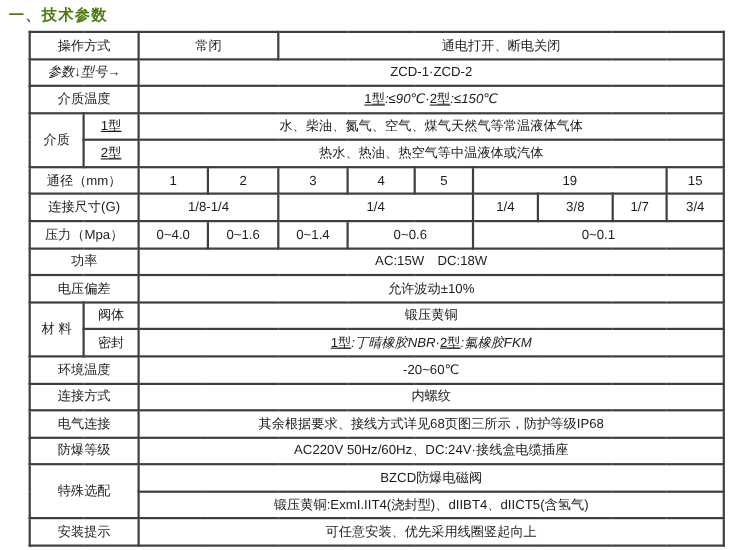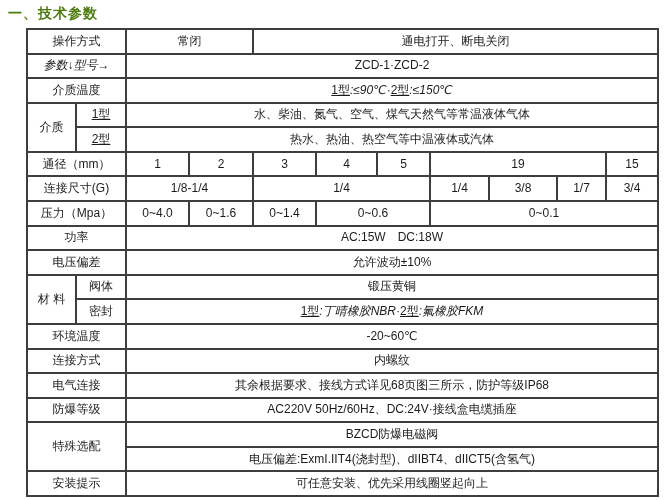--- a/index.html
+++ b/index.html
@@ -141,21 +141,21 @@
   <tr>
     <td colspan="2">防爆等级</td>
     <td colspan="9">AC220V 50Hz/60Hz、DC:24V·接线盒电缆插座</td>
   </tr>
 
   <tr>
     <td colspan="2" rowspan="2">特殊选配</td>
     <td colspan="9">BZCD防爆电磁阀</td>
   </tr>
   <tr>
-    <td colspan="9">电压偏差:ExmI.IIT4(浇封型)、dIIBT4、dIICT5(含氢气)</td>
+    <td colspan="9">锻压黄铜:ExmI.IIT4(浇封型)、dIIBT4、dIICT5(含氢气)</td>
   </tr>
 
   <tr>
     <td colspan="2">安装提示</td>
     <td colspan="9">可任意安装、优先采用线圈竖起向上</td>
   </tr>
 </tbody>
   </table>
 
 </body></html>

